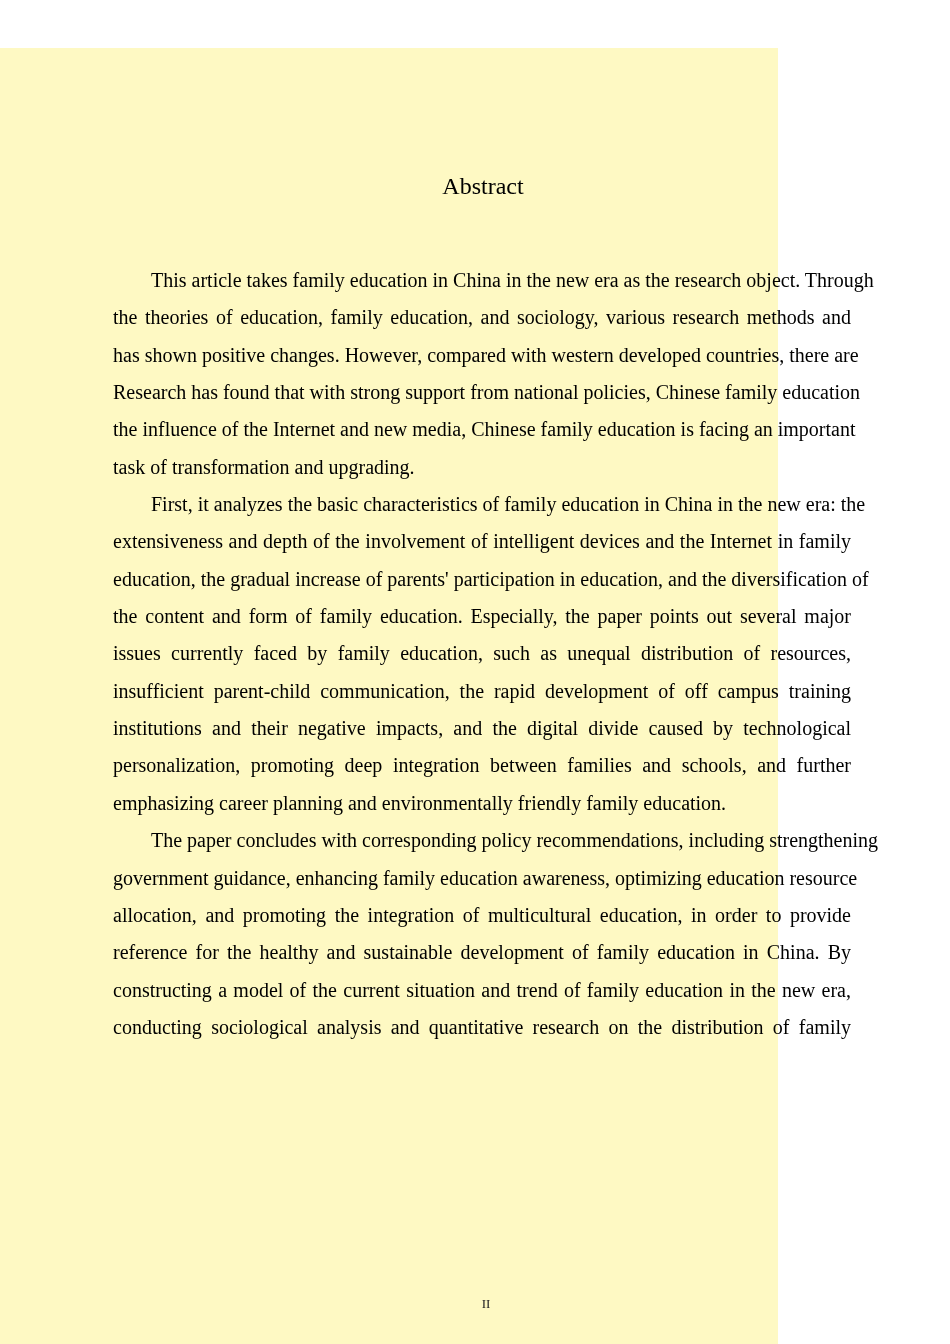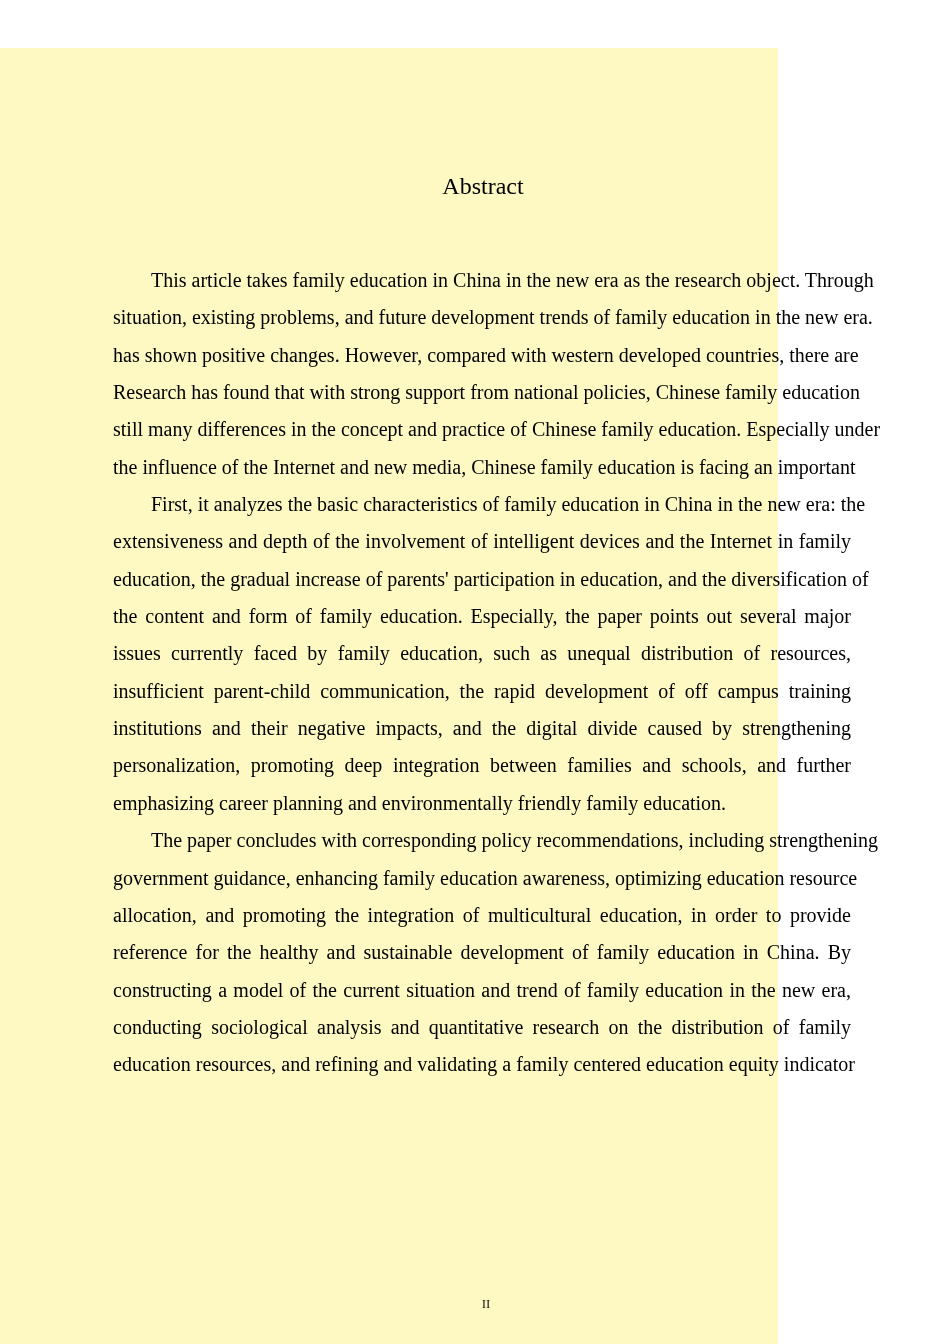--- a/index.html
+++ b/index.html
@@ -69,44 +69,43 @@
 </head>
 <body>
 
 <div class="page">
   <div class="title">Abstract</div>
 
   <div class="body">
 
     <div>
       <span class="line indent">This article takes family education in China in the new era as the research object. Through</span>
-      <span class="line">situation, existing problems, and future development trends of family education in the new era.</span>
+      <span class="line">the theories of education, family education, and sociology, various research methods and</span>
       <span class="line">has shown positive changes. However, compared with western developed countries, there are</span>
       <span class="line">Research has found that with strong support from national policies, Chinese family education</span>
-      <span class="line">still many differences in the concept and practice of Chinese family education. Especially under</span>
       <span class="line">the influence of the Internet and new media, Chinese family education is facing an important</span>
+      <span class="line last">task of transformation and upgrading.</span>
     </div>
 
     <div>
       <span class="line indent">First, it analyzes the basic characteristics of family education in China in the new era: the</span>
       <span class="line">extensiveness and depth of the involvement of intelligent devices and the Internet in family</span>
       <span class="line">education, the gradual increase of parents' participation in education, and the diversification of</span>
       <span class="line">the content and form of family education. Especially, the paper points out several major</span>
       <span class="line">issues currently faced by family education, such as unequal distribution of resources,</span>
       <span class="line">insufficient parent-child communication, the rapid development of off campus training</span>
-      <span class="line">institutions and their negative impacts, and the digital divide caused by strengthening</span>
+      <span class="line">institutions and their negative impacts, and the digital divide caused by technological</span>
       <span class="line">personalization, promoting deep integration between families and schools, and further</span>
       <span class="line last">emphasizing career planning and environmentally friendly family education.</span>
     </div>
 
     <div>
       <span class="line indent">The paper concludes with corresponding policy recommendations, including strengthening</span>
       <span class="line">government guidance, enhancing family education awareness, optimizing education resource</span>
       <span class="line">allocation, and promoting the integration of multicultural education, in order to provide</span>
       <span class="line">reference for the healthy and sustainable development of family education in China. By</span>
       <span class="line">constructing a model of the current situation and trend of family education in the new era,</span>
       <span class="line">conducting sociological analysis and quantitative research on the distribution of family</span>
-      <span class="line">education resources, and refining and validating a family centered education equity indicator</span>
     </div>
   </div>
 
   <div class="page-number">II</div>
 </div>
 
 </body></html>

